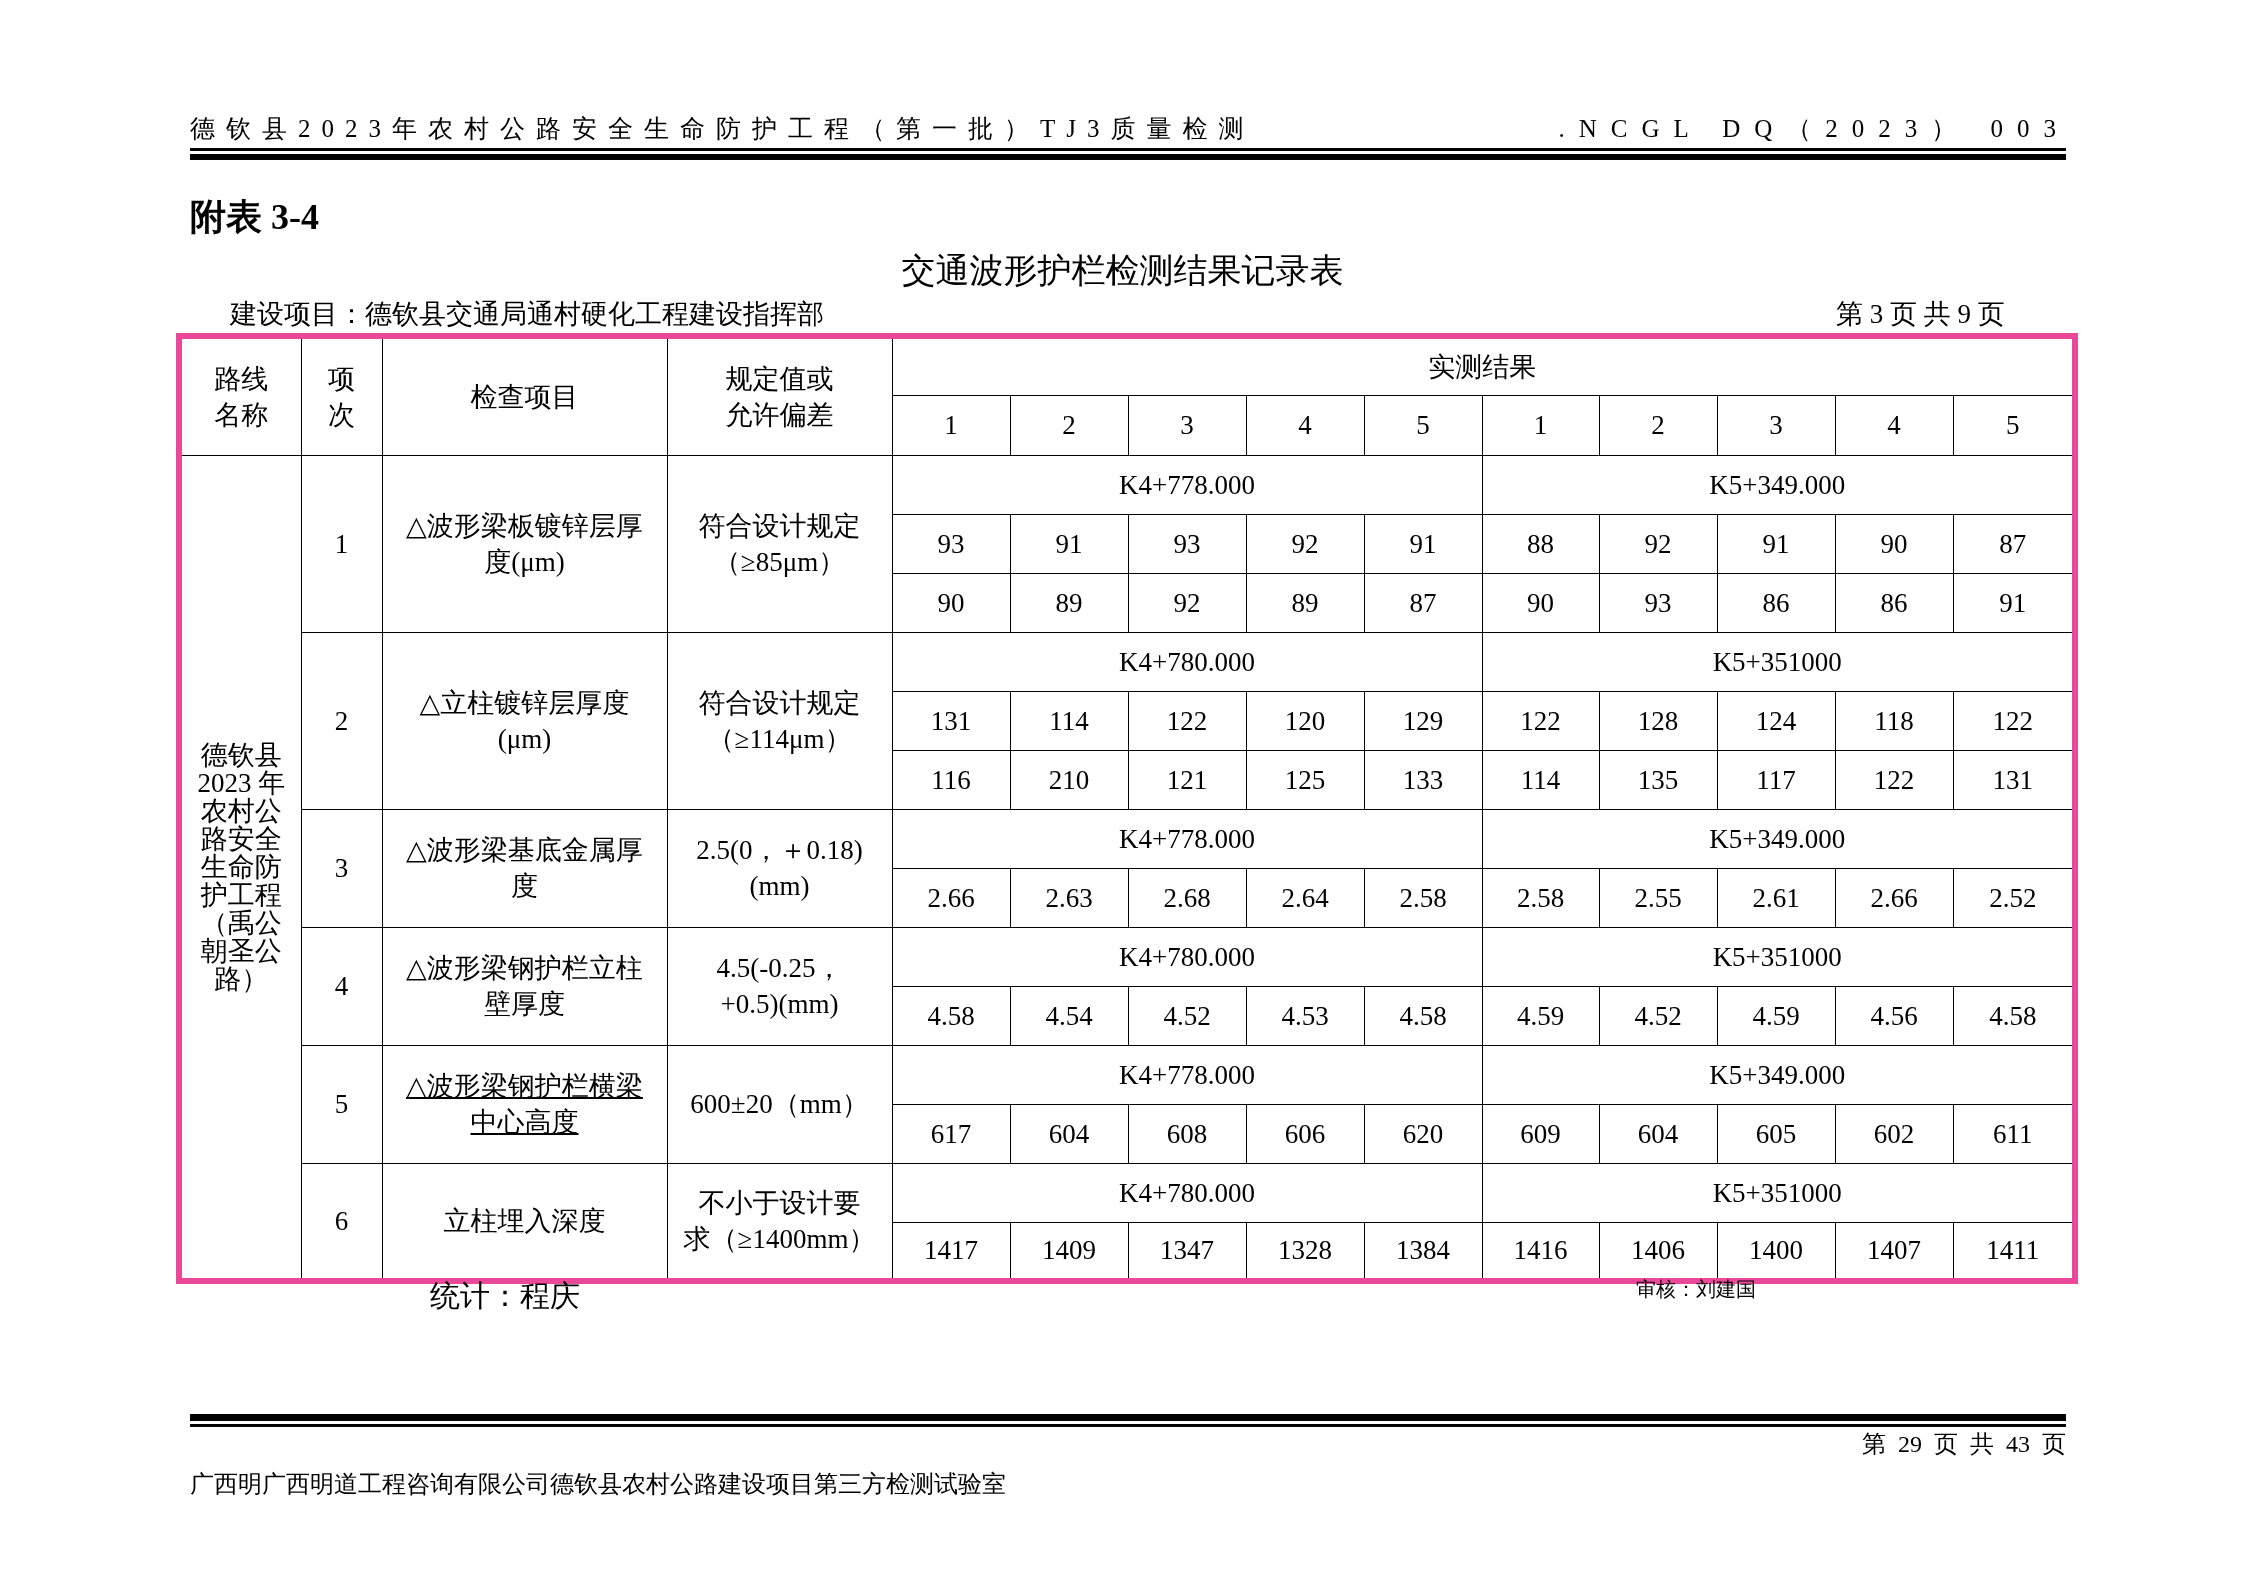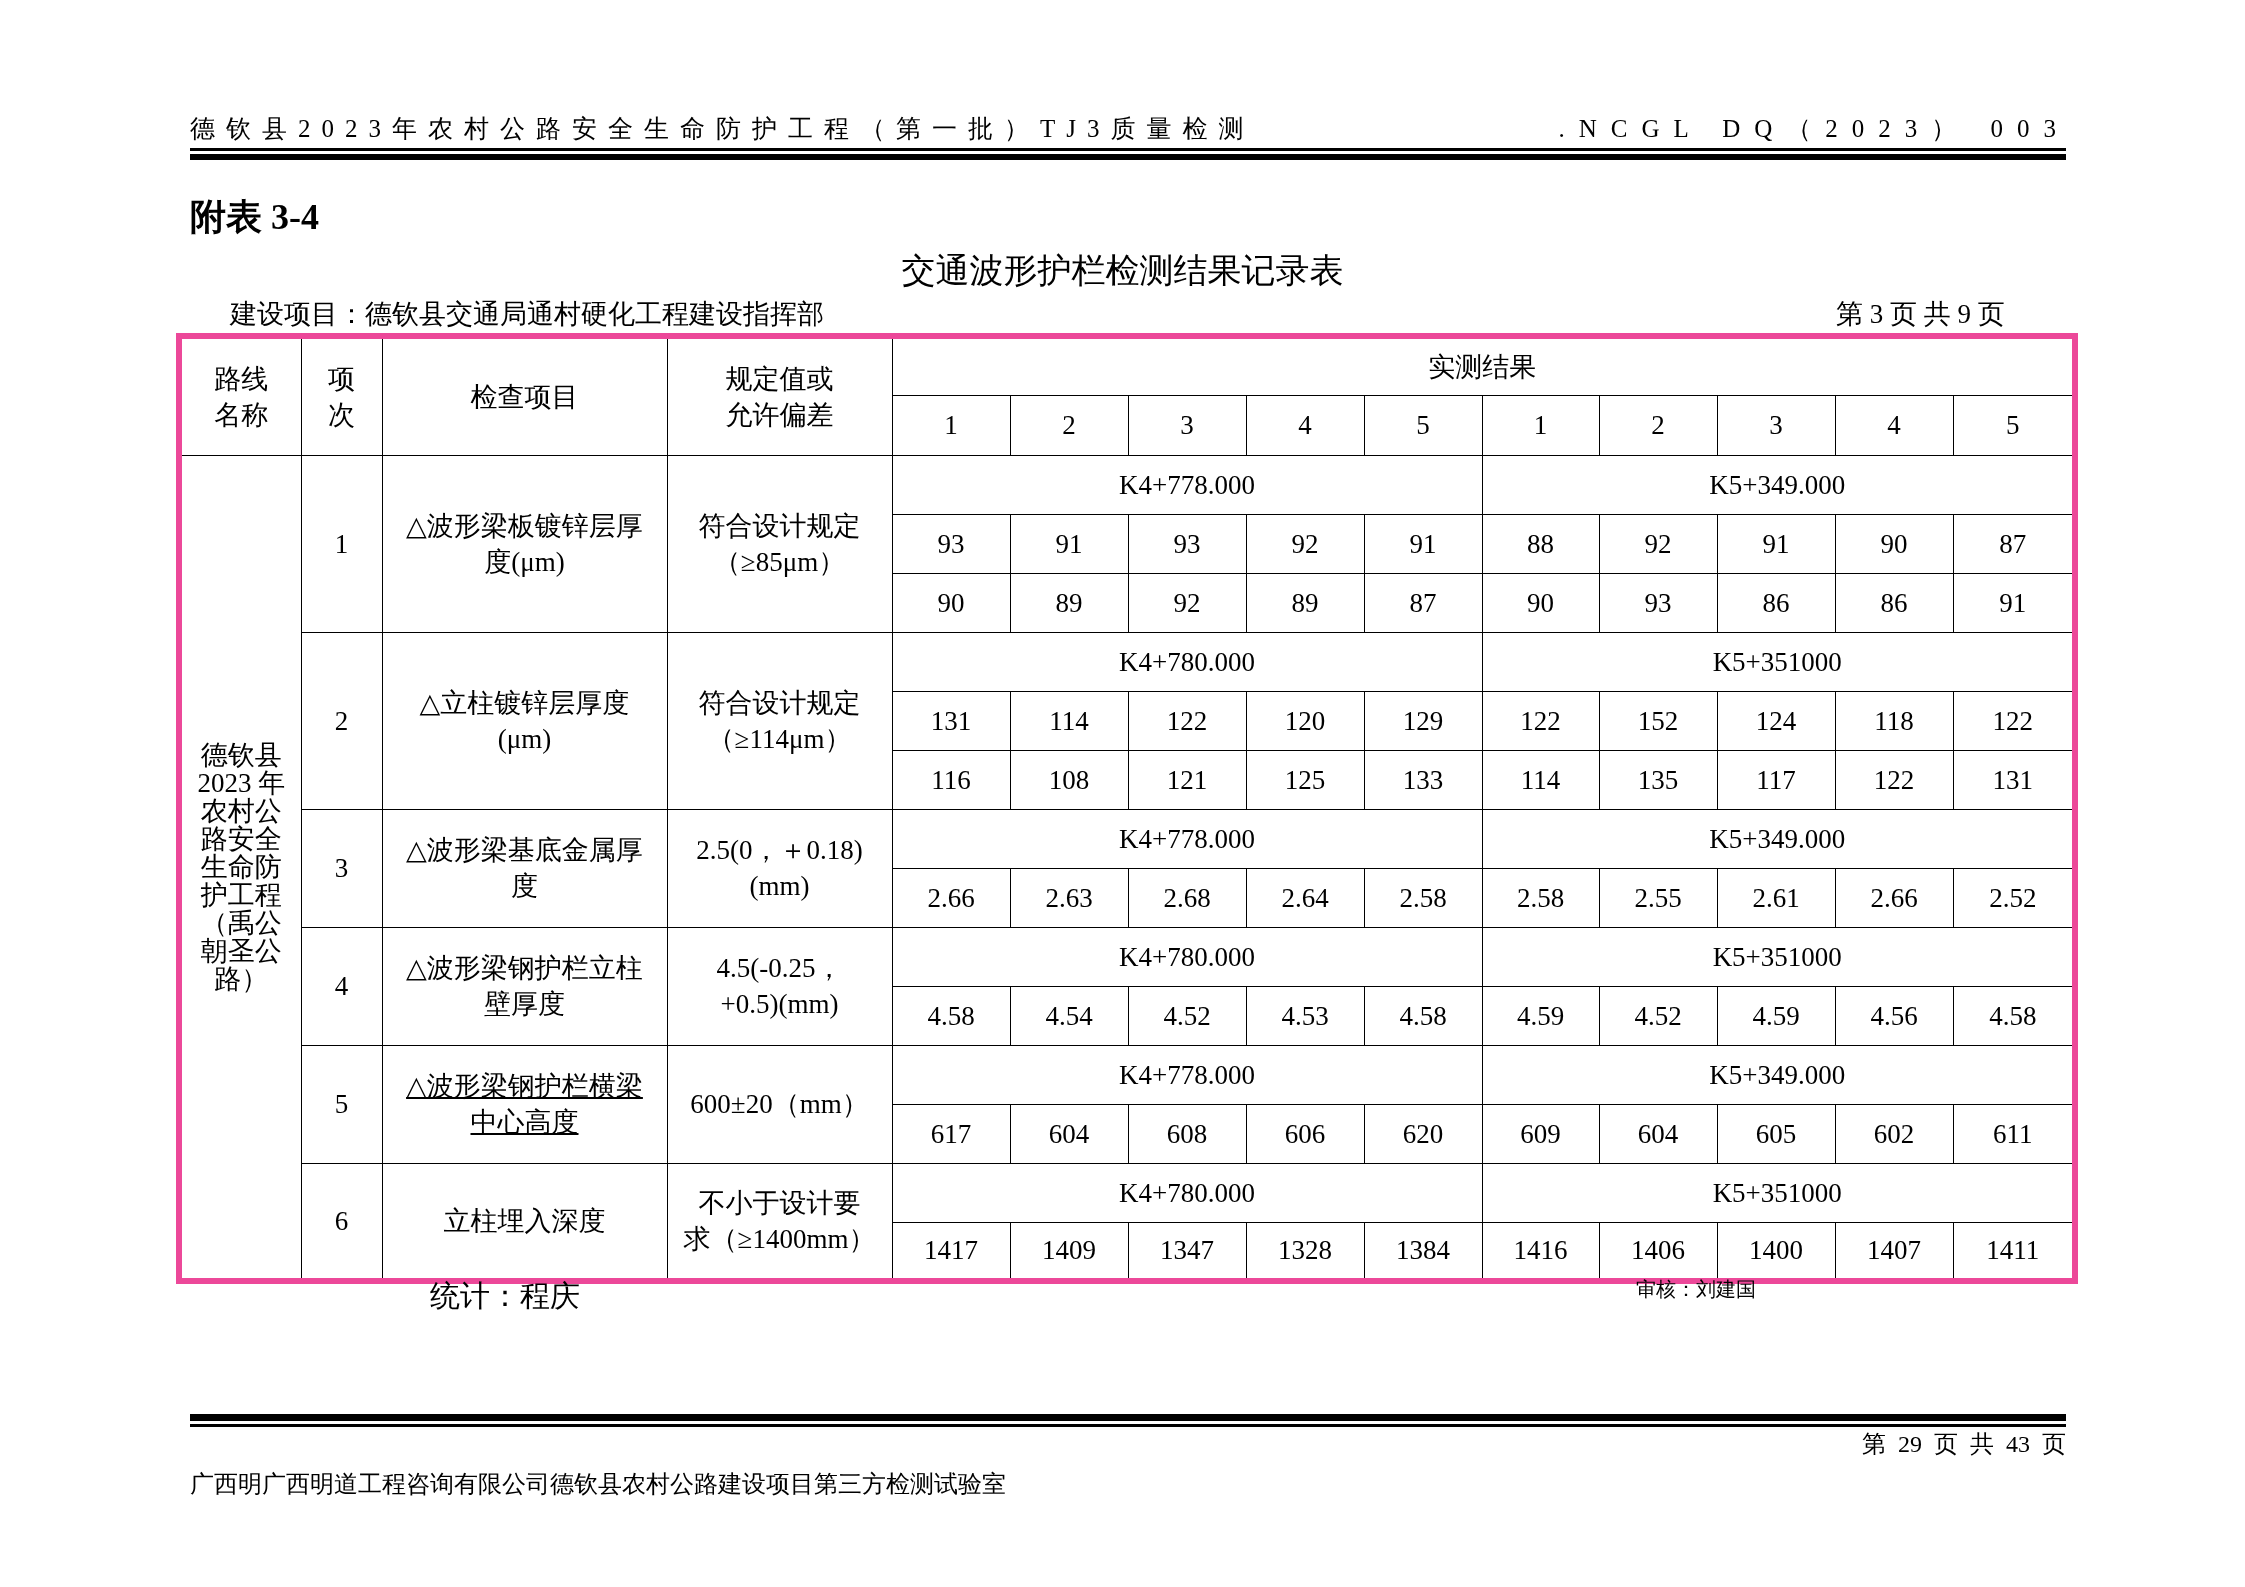--- a/index.html
+++ b/index.html
@@ -119,28 +119,28 @@
         <td colspan="5">K4+780.000</td>
         <td colspan="5">K5+351000</td>
       </tr>
       <tr style="height: 59px;">
         <td>131</td>
         <td>114</td>
         <td>122</td>
         <td>120</td>
         <td>129</td>
         <td>122</td>
-        <td>152</td>
+        <td>128</td>
         <td>124</td>
         <td>118</td>
         <td>122</td>
       </tr>
       <tr style="height: 59px;">
         <td>116</td>
-        <td>108</td>
+        <td>210</td>
         <td>121</td>
         <td>125</td>
         <td>133</td>
         <td>114</td>
         <td>135</td>
         <td>117</td>
         <td>122</td>
         <td>131</td>
       </tr>
       <tr style="height: 59px;">

